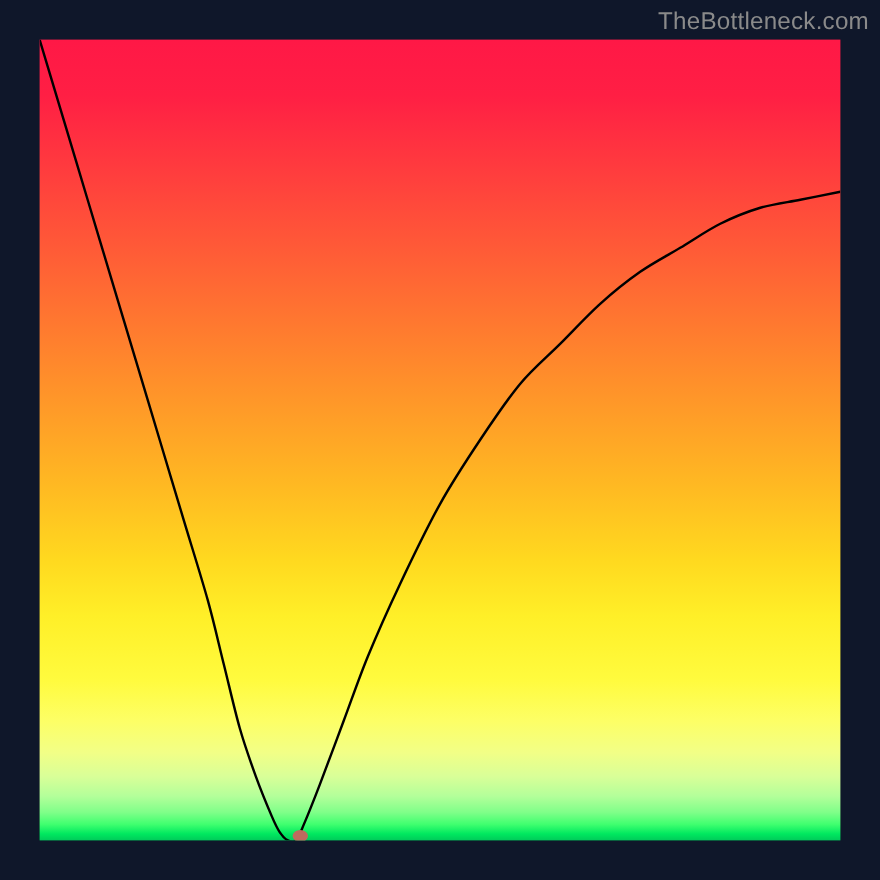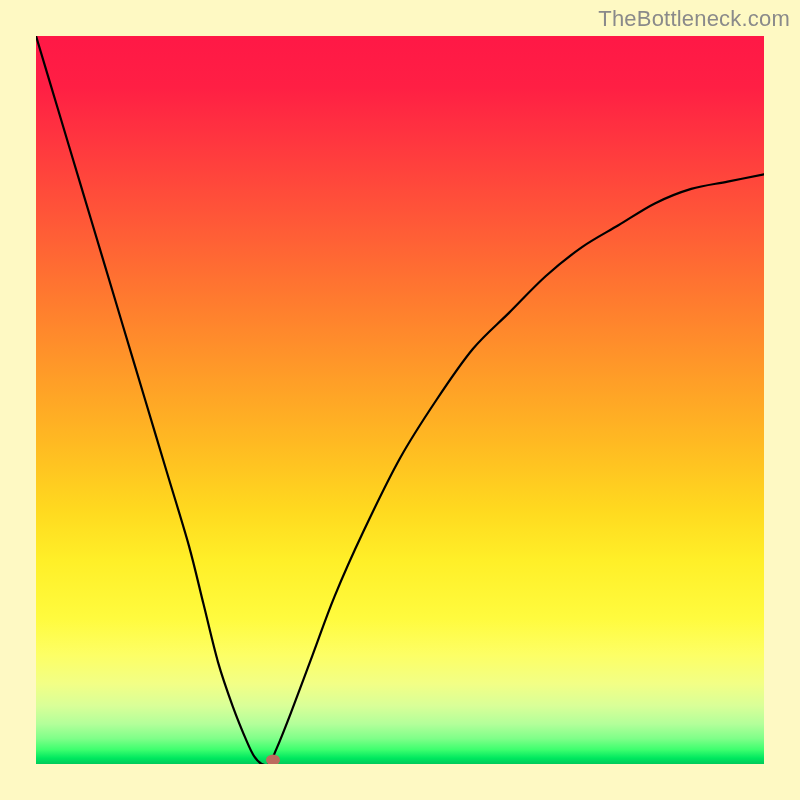--- a/index.html
+++ b/index.html
@@ -8,21 +8,21 @@
     width: 800px;
     height: 800px;
     background: #000;
     font-family: Arial, Helvetica, sans-serif;
     overflow: hidden;
   }
   .outer {
     position: relative;
     width: 800px;
     height: 800px;
-    background: #fef9c3;
+    background: #0f172a;
   }
   .plot-area {
     position: absolute;
     left: 36px;
     top: 36px;
     width: 728px;
     height: 728px;
     background: linear-gradient(to bottom,
       #ff1846 0%,
       #ff1f44 7%,

